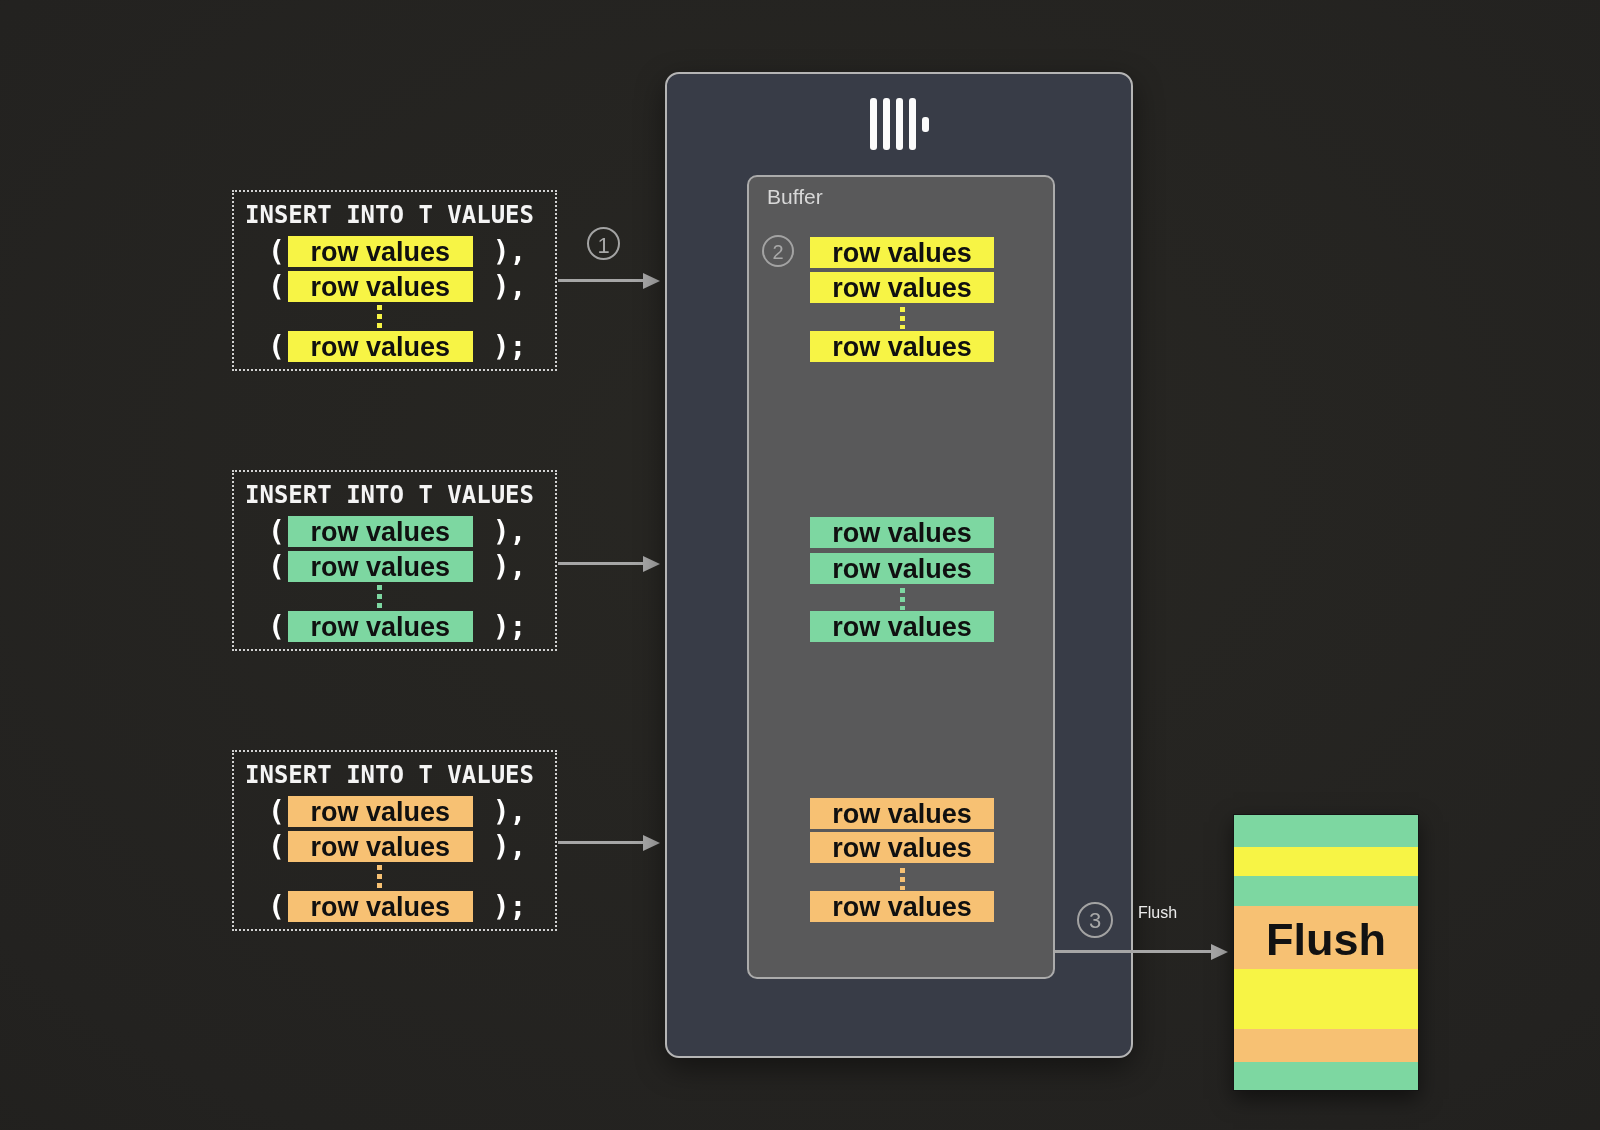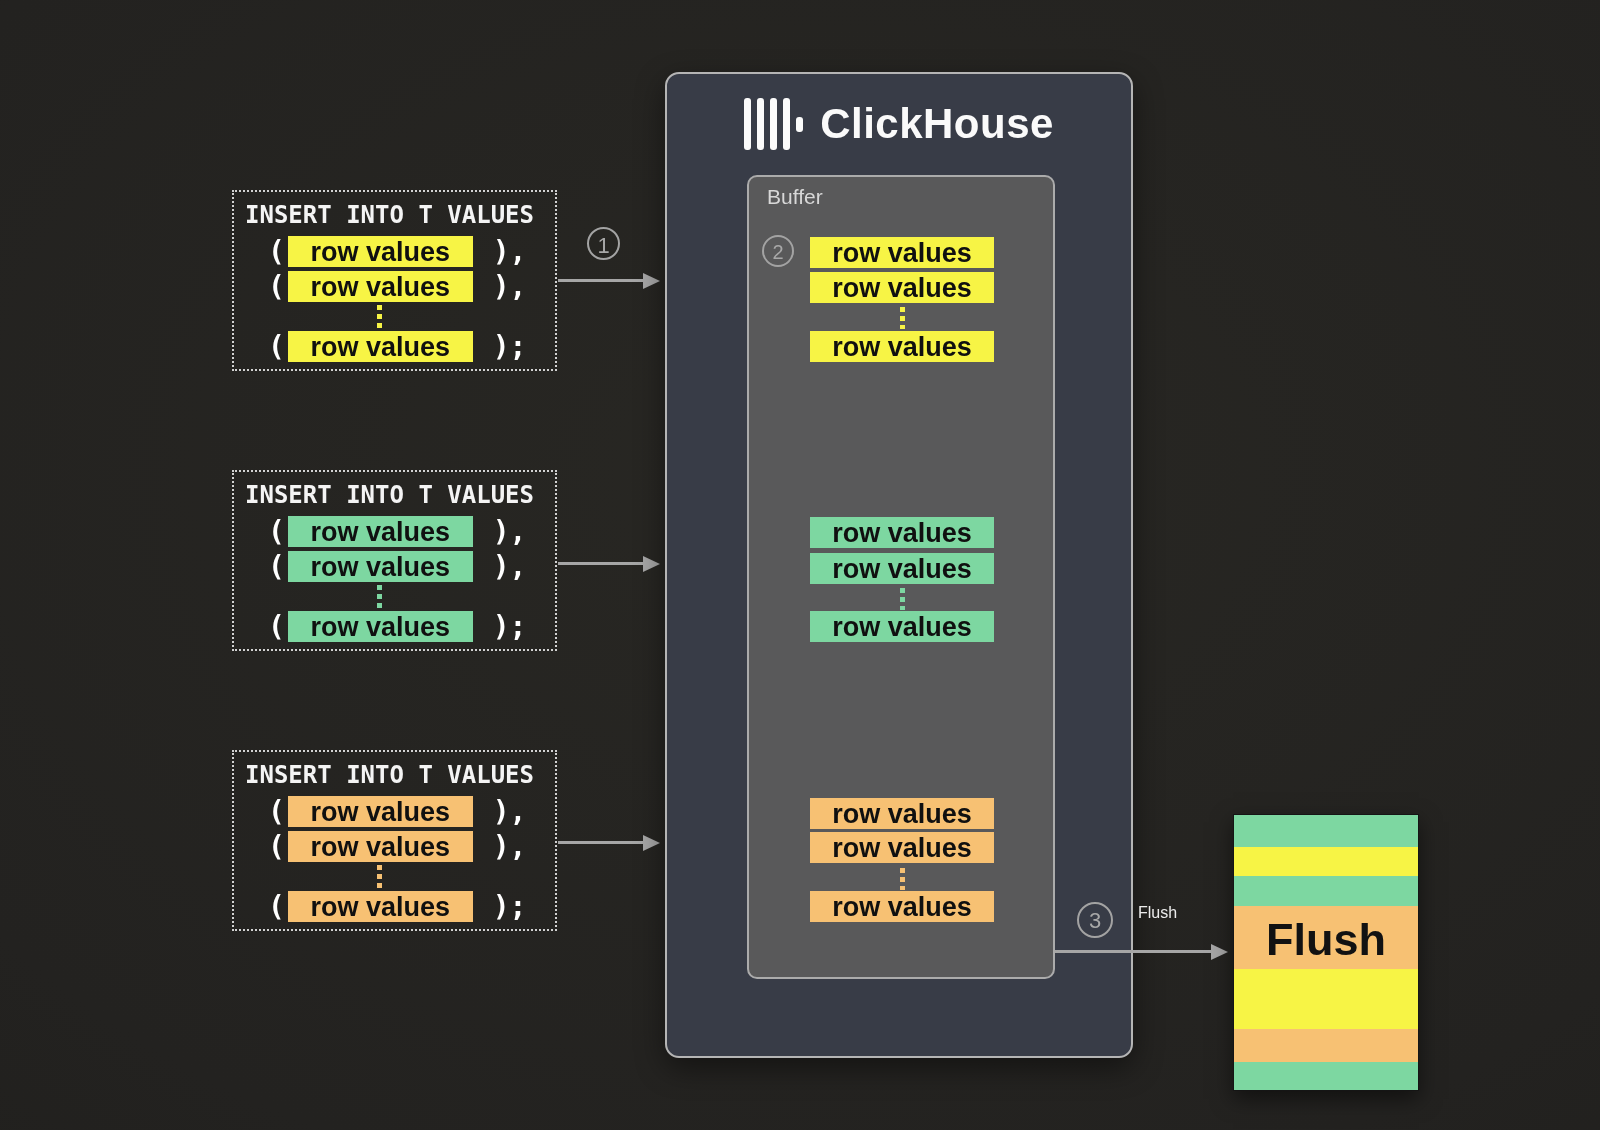--- a/index.html
+++ b/index.html
@@ -153,21 +153,20 @@
 
   <div class="ch-box">
     <div class="ch-header">
       <div class="ch-logo">
         <div class="bar"></div>
           <div class="bar"></div>
           <div class="bar"></div>
           <div class="bar"></div>
           <div class="dot"></div>
       </div>
-      <div class="ch-title">ClickHouse</div>
     </div>
 
     <div class="buffer-box">
       <div class="buffer-label">Buffer</div>
 
       <div class="circle" style="left:13px;top:58px;width:32px;height:32px;font-size:20px;line-height:31px">2</div>
 
       <div class="brow" style="top: 60px; background: rgb(247, 244, 69);">row values</div>
       <div class="brow" style="top: 95px; background: rgb(247, 244, 69);">row values</div>
       <div class="buf-dots" style="top: 130px; background-image: repeating-linear-gradient(rgb(247, 244, 69) 0px, rgb(247, 244, 69) 5px, transparent 5px, transparent 9px);"></div>

